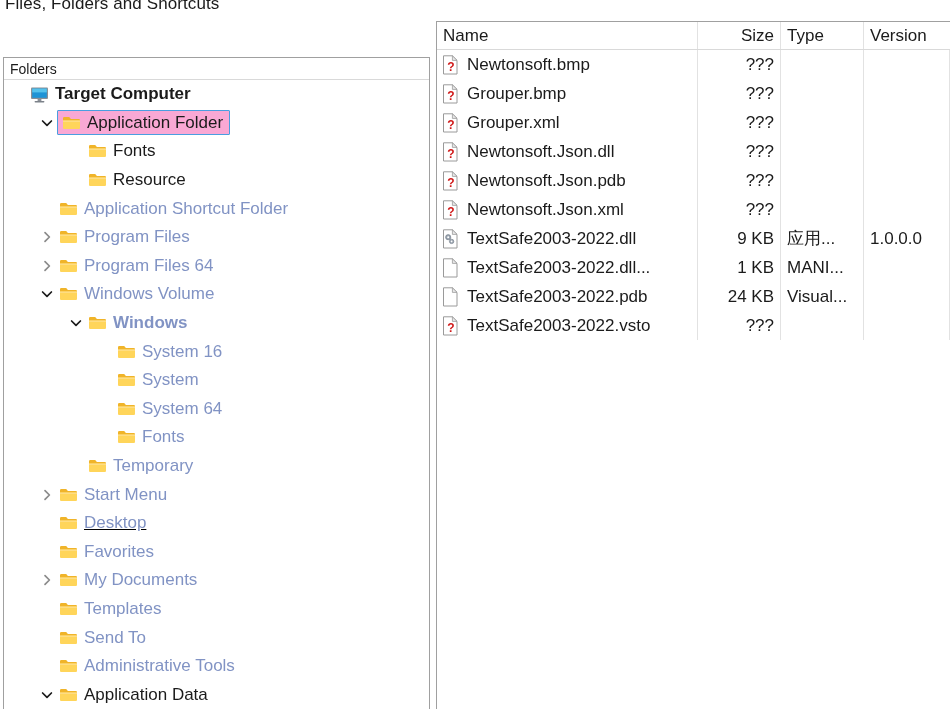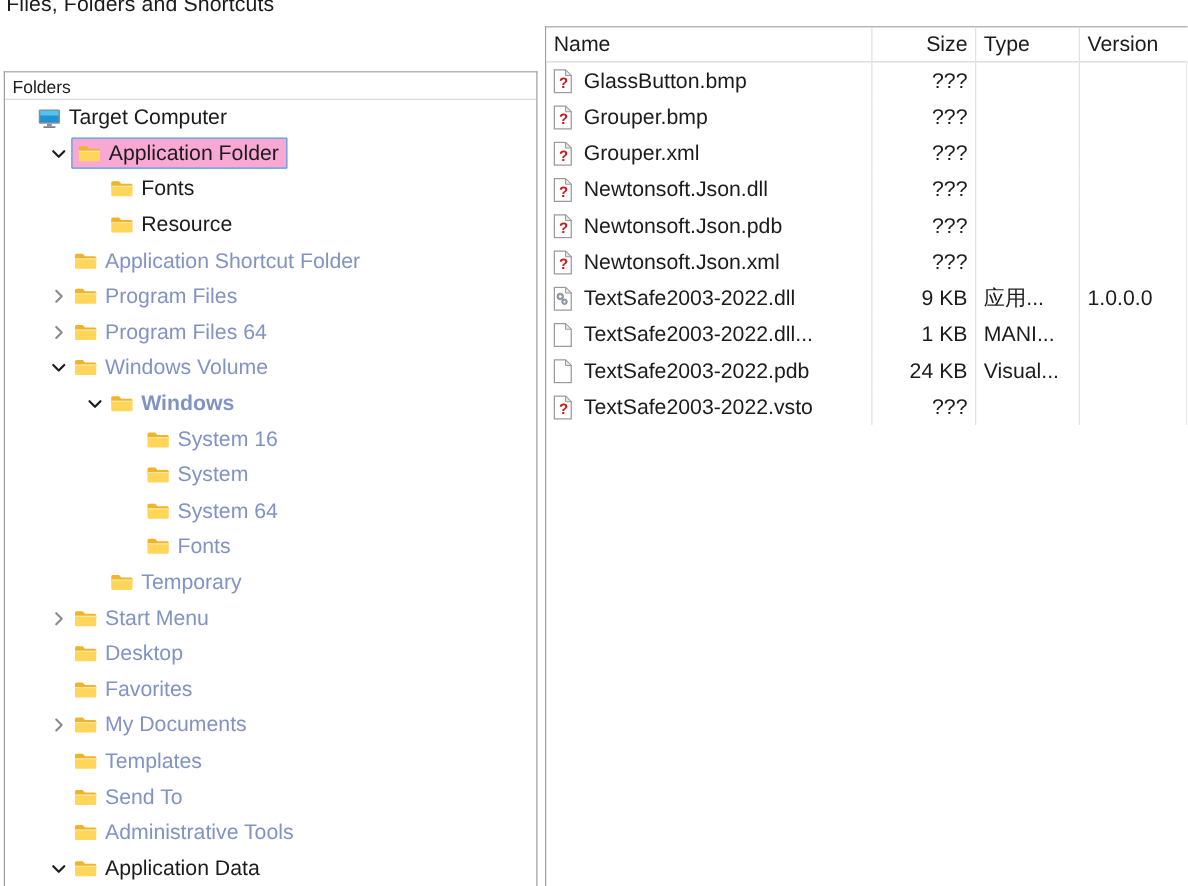--- a/index.html
+++ b/index.html
@@ -199,21 +199,21 @@
 
 <div id="root">
 
   <div class="page-title">Files, Folders and Shortcuts</div>
 
   <div class="tree-panel">
     <div class="tree-header">
       <span>Folders</span>
     </div>
     <div class="tree-body" id="tree-body">
-        <div class="tree-row dark" style="padding-left: 4px;">
+        <div class="tree-row dark" style="padding-left: 4px; font-weight: bold;">
           <span class="twisty"></span>
           <span class="node-icon">
             <svg width="19" height="17" viewBox="0 0 19 17">
               <rect x="1" y="1.5" width="17" height="11.5" rx="1" fill="#8a8f96"></rect>
               <rect x="2.2" y="2.6" width="14.6" height="9.2" fill="#1e93d6"></rect>
               <path d="M2.2 2.6 H16.8 V6.4 H2.2 Z" fill="#56c2ec"></path>
               <rect x="7.6" y="13" width="3.8" height="2.1" fill="#8a8f96"></rect>
               <rect x="4.6" y="14.9" width="9.8" height="1.5" rx="0.7" fill="#7b8189"></rect>
             </svg>
           </span>
@@ -392,21 +392,21 @@
           </span>
           <span class="node-icon">
             <svg width="19" height="16" viewBox="0 0 19 16">
               <path d="M1 3.2 A1.2 1.2 0 0 1 2.2 2 H7.2 L8.9 3.9 H16.8 A1.2 1.2 0 0 1 18 5.1 V7 H1 Z" fill="#f0b429"></path>
               <path d="M1 5.6 H18 V12.9 A1.1 1.1 0 0 1 16.9 14 H2.1 A1.1 1.1 0 0 1 1 12.9 Z" fill="#ffd55a"></path>
               <path d="M1 5.6 H18 V6.6 H1 Z" fill="#fde3a0"></path>
             </svg>
           </span>
           <span class="node-label">Start Menu</span>
         </div>
-        <div class="tree-row " style="padding-left: 33px;">
+        <div class="tree-row " style="padding-left: 33px; text-decoration: underline;">
           <span class="twisty"></span>
           <span class="node-icon">
             <svg width="19" height="16" viewBox="0 0 19 16">
               <path d="M1 3.2 A1.2 1.2 0 0 1 2.2 2 H7.2 L8.9 3.9 H16.8 A1.2 1.2 0 0 1 18 5.1 V7 H1 Z" fill="#f0b429"></path>
               <path d="M1 5.6 H18 V12.9 A1.1 1.1 0 0 1 16.9 14 H2.1 A1.1 1.1 0 0 1 1 12.9 Z" fill="#ffd55a"></path>
               <path d="M1 5.6 H18 V6.6 H1 Z" fill="#fde3a0"></path>
             </svg>
           </span>
           <span class="node-label">Desktop</span>
         </div>
@@ -519,21 +519,21 @@
     <div id="list-body">
         <div class="list-row">
           <div class="cell col-name">
             <span class="file-icon">
               <svg width="17" height="20" viewBox="0 0 17 20">
                 <path d="M1.5 0.8 H10.4 L15 5.4 V19 H1.5 Z" fill="#ffffff" stroke="#9a9a9a" stroke-width="1"></path>
                 <path d="M10.4 0.8 L15 5.4 H10.4 Z" fill="#e8e8e8" stroke="#9a9a9a" stroke-width="0.8"></path>
                 <text x="5.2" y="15.6" font-family="Liberation Sans, sans-serif" font-size="12" font-weight="bold" fill="#d01818">?</text>
               </svg>
             </span>
-            <span>GlassButton.bmp</span>
+            <span>Newtonsoft.bmp</span>
           </div>
           <div class="cell col-size">???</div>
           <div class="cell col-type"></div>
           <div class="cell col-version"></div>
         </div>
         <div class="list-row">
           <div class="cell col-name">
             <span class="file-icon">
               <svg width="17" height="20" viewBox="0 0 17 20">
                 <path d="M1.5 0.8 H10.4 L15 5.4 V19 H1.5 Z" fill="#ffffff" stroke="#9a9a9a" stroke-width="1"></path>

